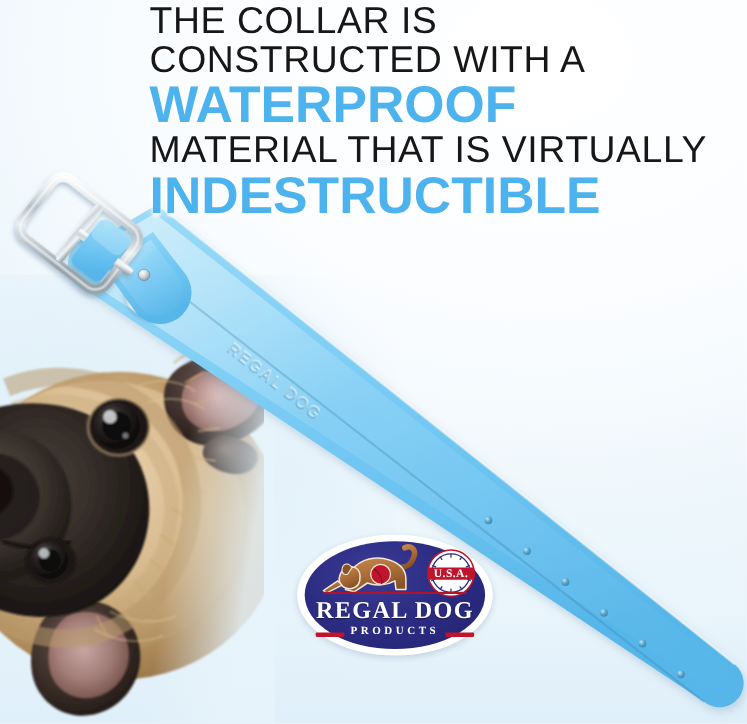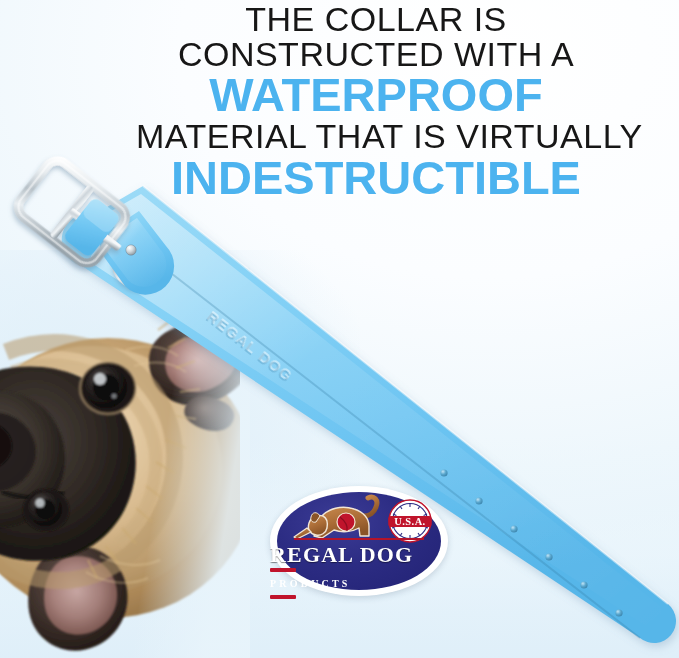--- a/index.html
+++ b/index.html
@@ -30,21 +30,20 @@
 
   
   #collar{
     position:absolute;left:0;top:0;width:679px;height:658px;
     pointer-events:none;
   }
 
   
   .copy{
     position:absolute;
-    text-align:center;
     line-height:1.02;
     color:#1a1a1a;
     text-shadow:0 1px 2px rgba(255,255,255,.95), 0 0 6px rgba(255,255,255,.9);
     -webkit-font-smoothing:antialiased;
   }
   .copy .ln{
     display:block;
     white-space:nowrap;
     letter-spacing:.5px;
   }
@@ -83,32 +82,32 @@
     background:#ffffff;
     border-radius:50%;
     box-shadow:0 2px 6px rgba(40,60,90,.18);
   }
   #logo .oval{
     position:absolute;left:7px;top:6px;right:7px;bottom:6px;
     border-radius:50%;
     background:radial-gradient(ellipse at 38% 30%, #3c3c96 0%, #2c2c83 45%, #222274 100%);
   }
   .logo-txt{
-    position:absolute;left:0;right:0;text-align:left;
+    position:absolute;left:0;right:0;text-align:center;
     color:#ffffff;
     font-family:"Liberation Serif", serif;
     pointer-events:none;
   }
   #logo .name{
     top:56px;font-size:22px;font-weight:700;letter-spacing:1.2px;
     text-shadow:0 1px 1px rgba(0,0,0,.45);
   }
   #logo .sub-wrap{
     position:absolute;left:0;right:0;top:82px;
-    display:flex;align-items:flex-start;justify-content:center;gap:6px;flex-direction:column;
+    display:flex;align-items:flex-end;justify-content:center;gap:6px;
   }
   #logo .dash{
     width:26px;height:4px;background:#c0142c;border-radius:1px;
   }
   #logo .sub{
     color:#fff;font-family:"Liberation Serif", serif;
     font-size:10px;font-weight:700;letter-spacing:3.2px;
   }
   #logo .rule{
     position:absolute;left:24px;right:24px;top:52px;height:2px;background:#b3142a;

